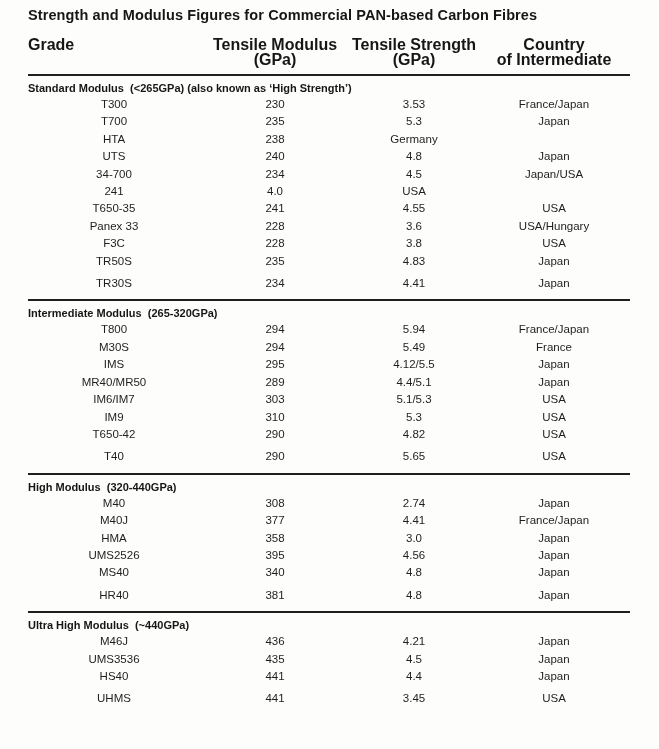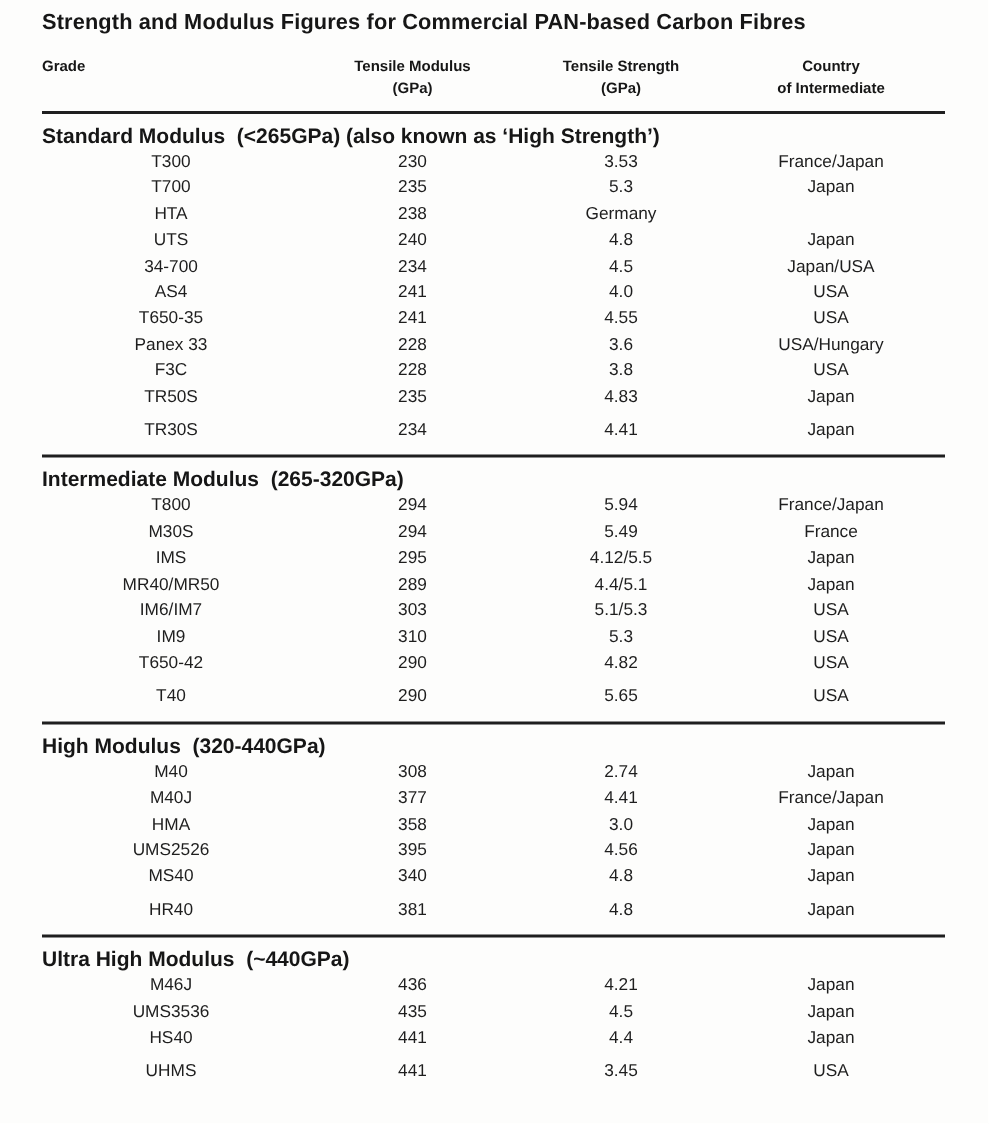--- a/index.html
+++ b/index.html
@@ -24,40 +24,40 @@
     letter-spacing: 0.1px;
     margin: 0 0 15px 0;
     color: #161616;
   }
   .grid {
     display: grid;
     grid-template-columns: 172px 150px 128px 152px;
     align-items: start;
   }
   .thead .cell {
-    font-size: 10px;
+    font-size: 16px;
     font-weight: 700;
     line-height: 14.5px;
     text-align: center;
     color: #161616;
   }
   .thead .cell.grade {
     text-align: left;
   }
   .thead .sub {
     display: block;
     font-weight: 700;
   }
   .rule {
     height: 0;
     border-top: 2.5px solid #1f1f1f;
     margin-top: 7px;
   }
   .section-header {
-    font-size: 14px;
+    font-size: 11px;
     font-weight: 700;
     color: #161616;
     margin: 6px 0 2px 0;
     white-space: pre-wrap;
   }
   .row {
     font-size: 11.5px;
     font-weight: 400;
     line-height: 17.4px;
     color: #1e1e1e;
@@ -126,21 +126,20 @@
   </div>
 
   <div class="grid row">
     <div class="cell grade">34-700</div>
     <div class="cell">234</div>
     <div class="cell">4.5</div>
     <div class="cell">Japan/USA</div>
   </div>
 
   <div class="grid row">
-    <div class="cell grade">AS4</div>
     <div class="cell">241</div>
     <div class="cell">4.0</div>
     <div class="cell">USA</div>
   </div>
 
   <div class="grid row">
     <div class="cell grade">T650-35</div>
     <div class="cell">241</div>
     <div class="cell">4.55</div>
     <div class="cell">USA</div>

